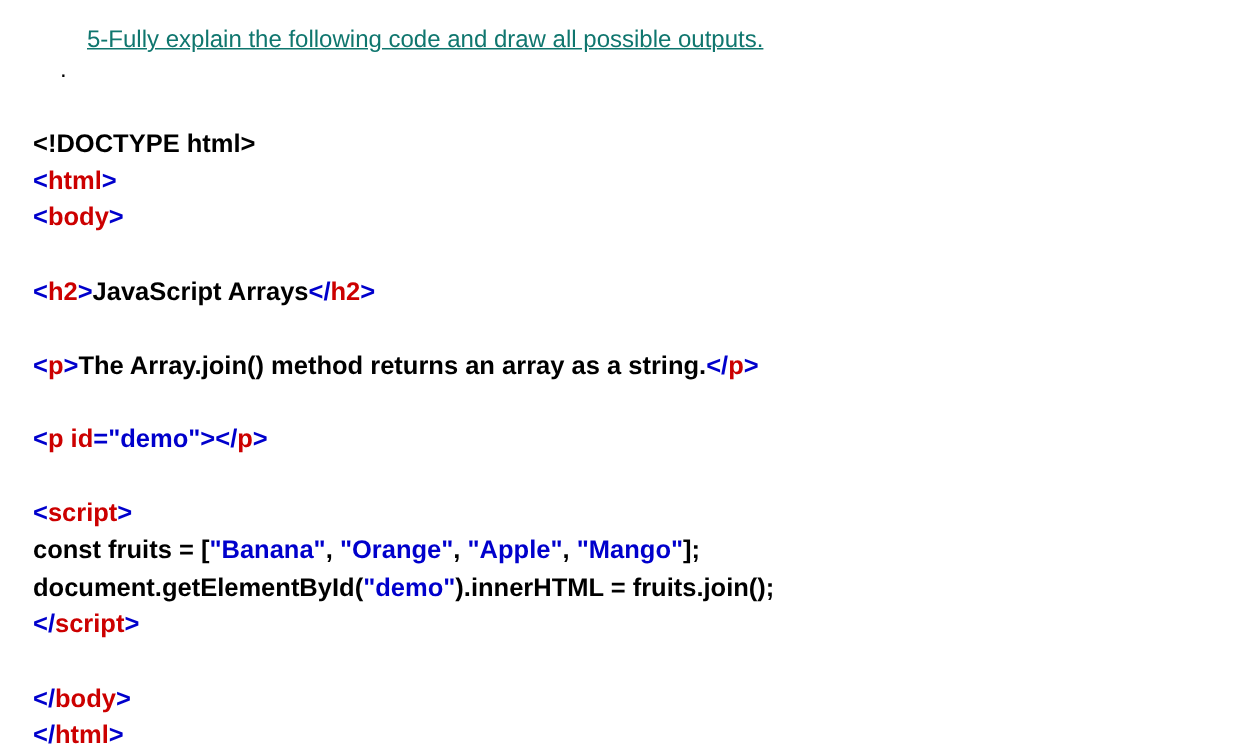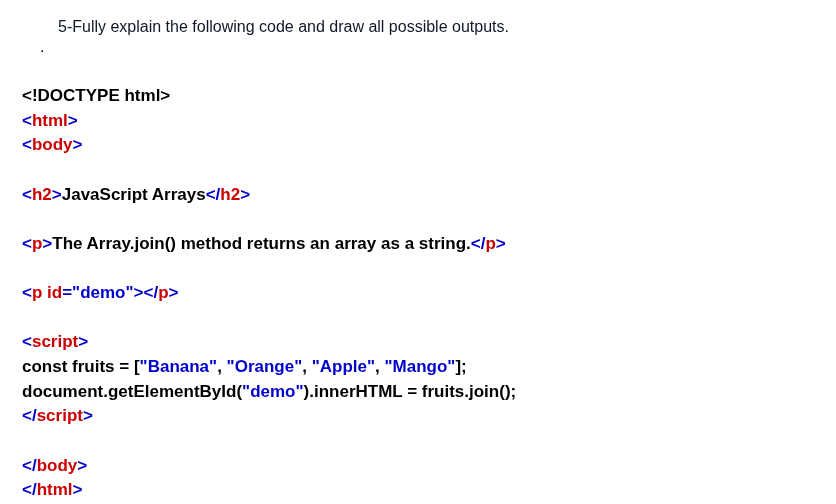--- a/index.html
+++ b/index.html
@@ -8,23 +8,24 @@
     background: #ffffff;
     width: 836px;
     height: 504px;
     font-family: Arial, Helvetica, sans-serif;
   }
   .page {
     padding: 18px 22px;
   }
   .question-text {
     font-size: 16px;
-    color: #0f172a;
+    color: #0f766e;
     margin-left: 36px;
     margin-bottom: 2px;
+    text-decoration: underline;
   }
   .dot-line {
     font-size: 16px;
     color: #000000;
     margin-left: 18px;
     margin-bottom: 28px;
   }
   .code-block {
     font-family: Liberation Sans, sans-serif;
     font-weight: bold;

